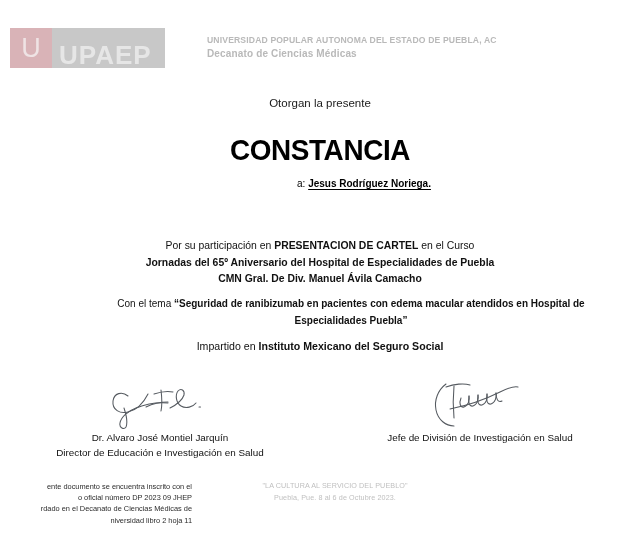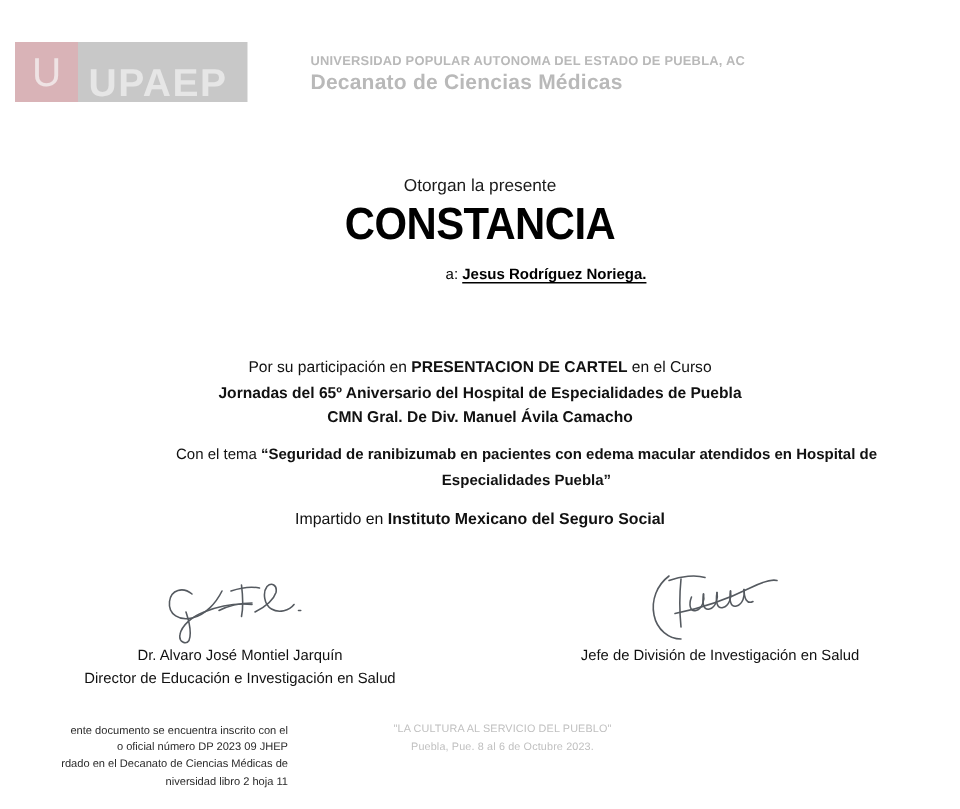--- a/index.html
+++ b/index.html
@@ -71,33 +71,33 @@
     left: 207px;
     top: 33px;
     color: #b9b9b9;
     font-size: 8.6px;
     font-weight: 700;
     line-height: 14px;
     letter-spacing: 0.15px;
   }
   .header-text .line2 {
     font-weight: 700;
-    font-size: 14px;
+    font-size: 10px;
   }
 
   
   .center-block {
     position: absolute;
     left: 0;
     width: 640px;
     text-align: center;
   }
 
   .otorgan {
-    top: 118px;
+    top: 97px;
     font-size: 11.5px;
     font-weight: 400;
     color: #1a1a1a;
   }
 
   .constancia {
     top: 133px;
     font-size: 30px;
     font-weight: 700;
     letter-spacing: -0.4px;

